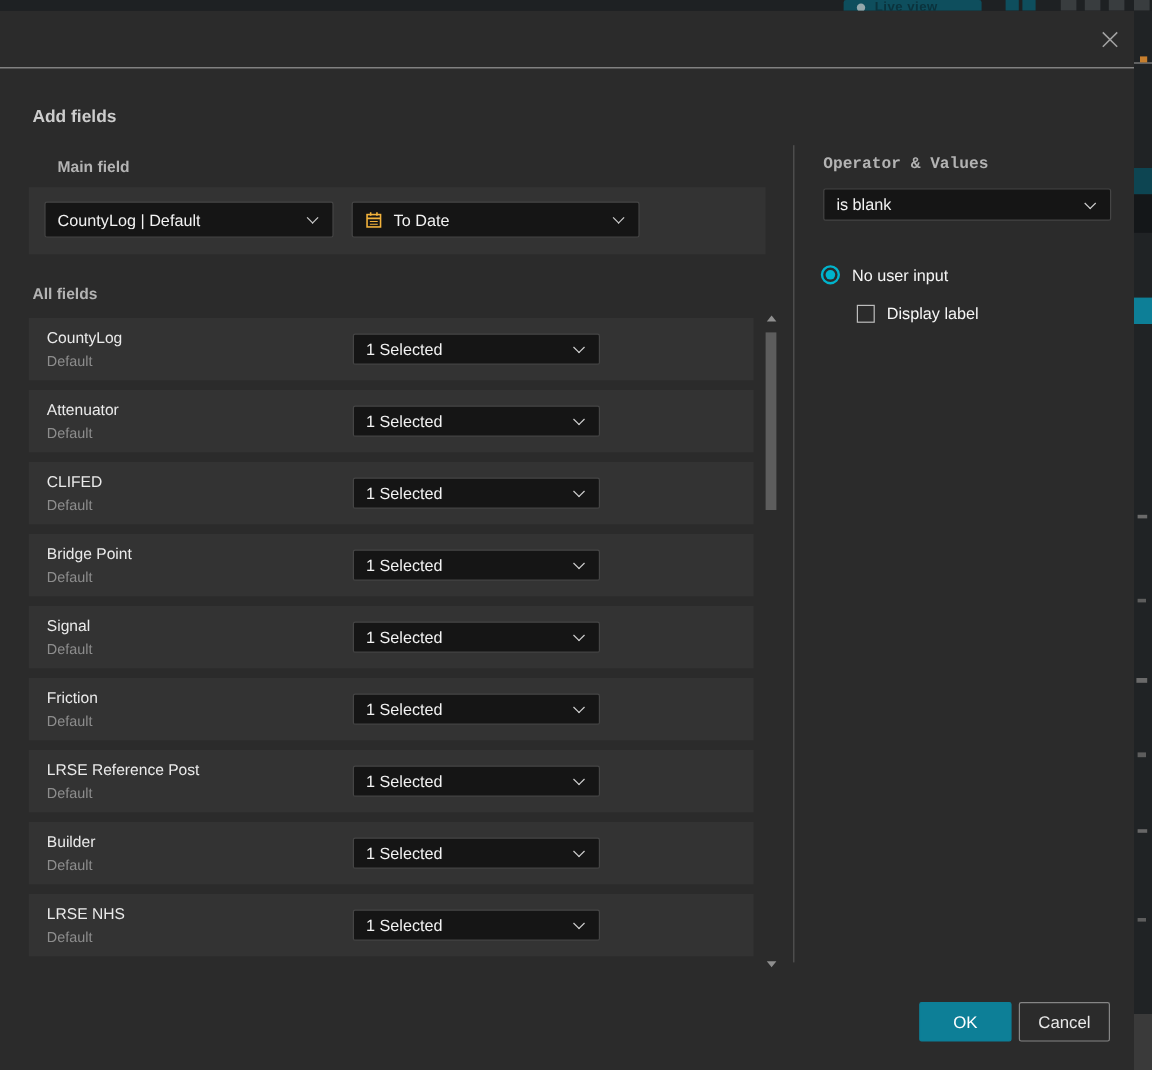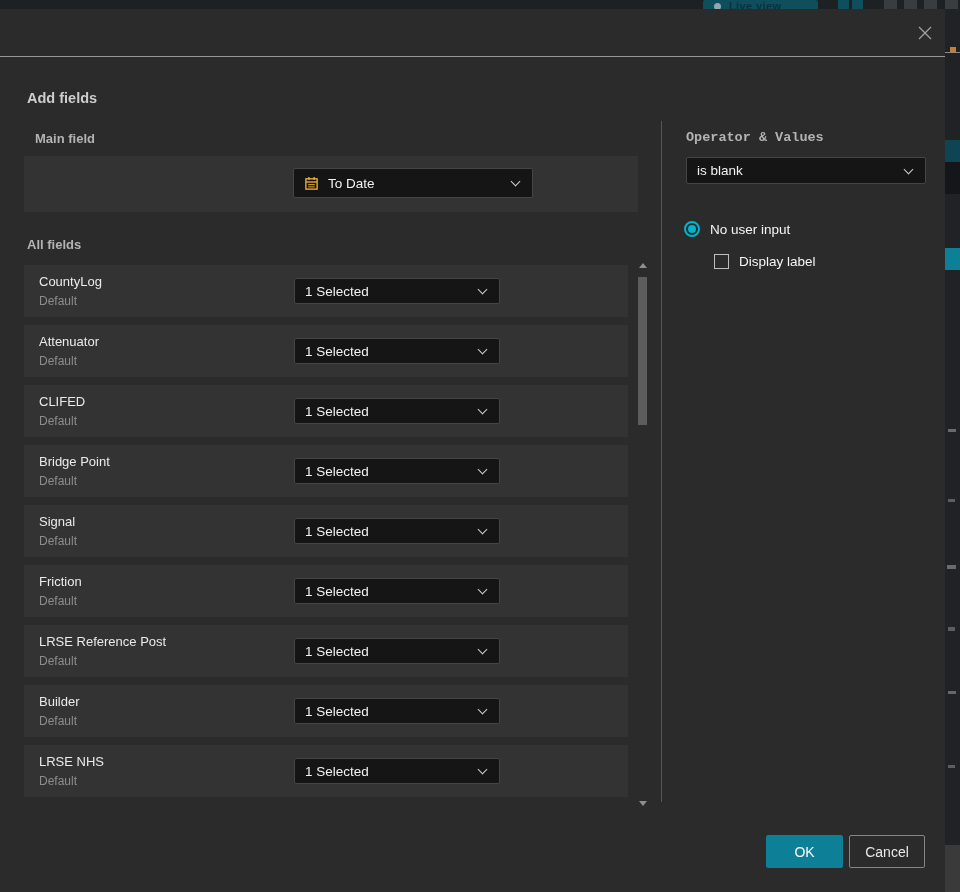--- a/index.html
+++ b/index.html
@@ -105,22 +105,26 @@
     <button class="close-btn" aria-label="Close">
       <svg width="16" height="16" viewBox="0 0 16 16">
         <line x1="2" y1="2" x2="14" y2="14" stroke="#a2a2a2" stroke-width="1.3"></line>
         <line x1="14" y1="2" x2="2" y2="14" stroke="#a2a2a2" stroke-width="1.3"></line>
       </svg>
     </button>
   </div>
 
   <div class="h-add">Add fields</div>
 
-  <div class="h-sub" style="left:24px;top:122px;padding-left:11px;">Main field</div>
+  <div class="h-sub" style="left:37px;top:122px;padding-left:11px;">Main field</div>
   <div class="main-field-box">
+    <div class="dd" style="left:13px;top:12px;width:241px;height:30px;">
+      <span class="dd-text">CountyLog | Default</span>
+      <span class="chev"></span>
+    </div>
     <div class="dd" style="left:269px;top:12px;width:240px;height:30px;">
       <span class="cal-icon">
         <svg width="15" height="15" viewBox="0 0 16 16">
           <rect x="2" y="3" width="12" height="11" fill="none" stroke="#f3b33c" stroke-width="1.4"></rect>
           <line x1="2" y1="6.4" x2="14" y2="6.4" stroke="#f3b33c" stroke-width="1.4"></line>
           <line x1="5.2" y1="1" x2="5.2" y2="4" stroke="#f3b33c" stroke-width="1.4"></line>
           <line x1="10.8" y1="1" x2="10.8" y2="4" stroke="#f3b33c" stroke-width="1.4"></line>
           <line x1="4.5" y1="9.2" x2="11.5" y2="9.2" stroke="#f3b33c" stroke-width="1"></line>
           <line x1="4.5" y1="11.6" x2="11.5" y2="11.6" stroke="#f3b33c" stroke-width="1"></line>
         </svg>

